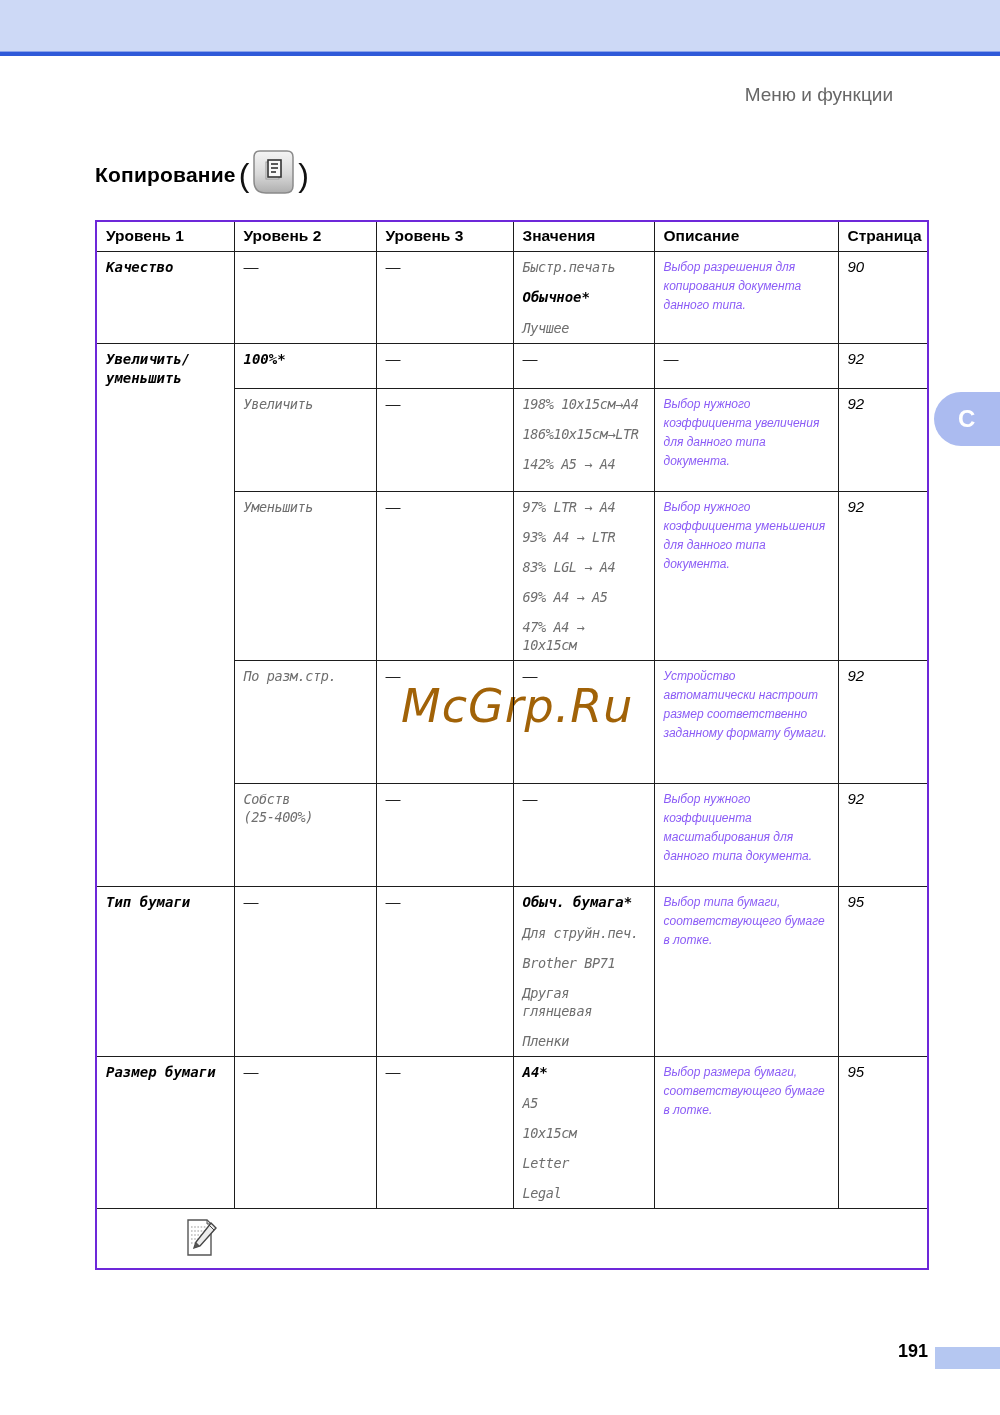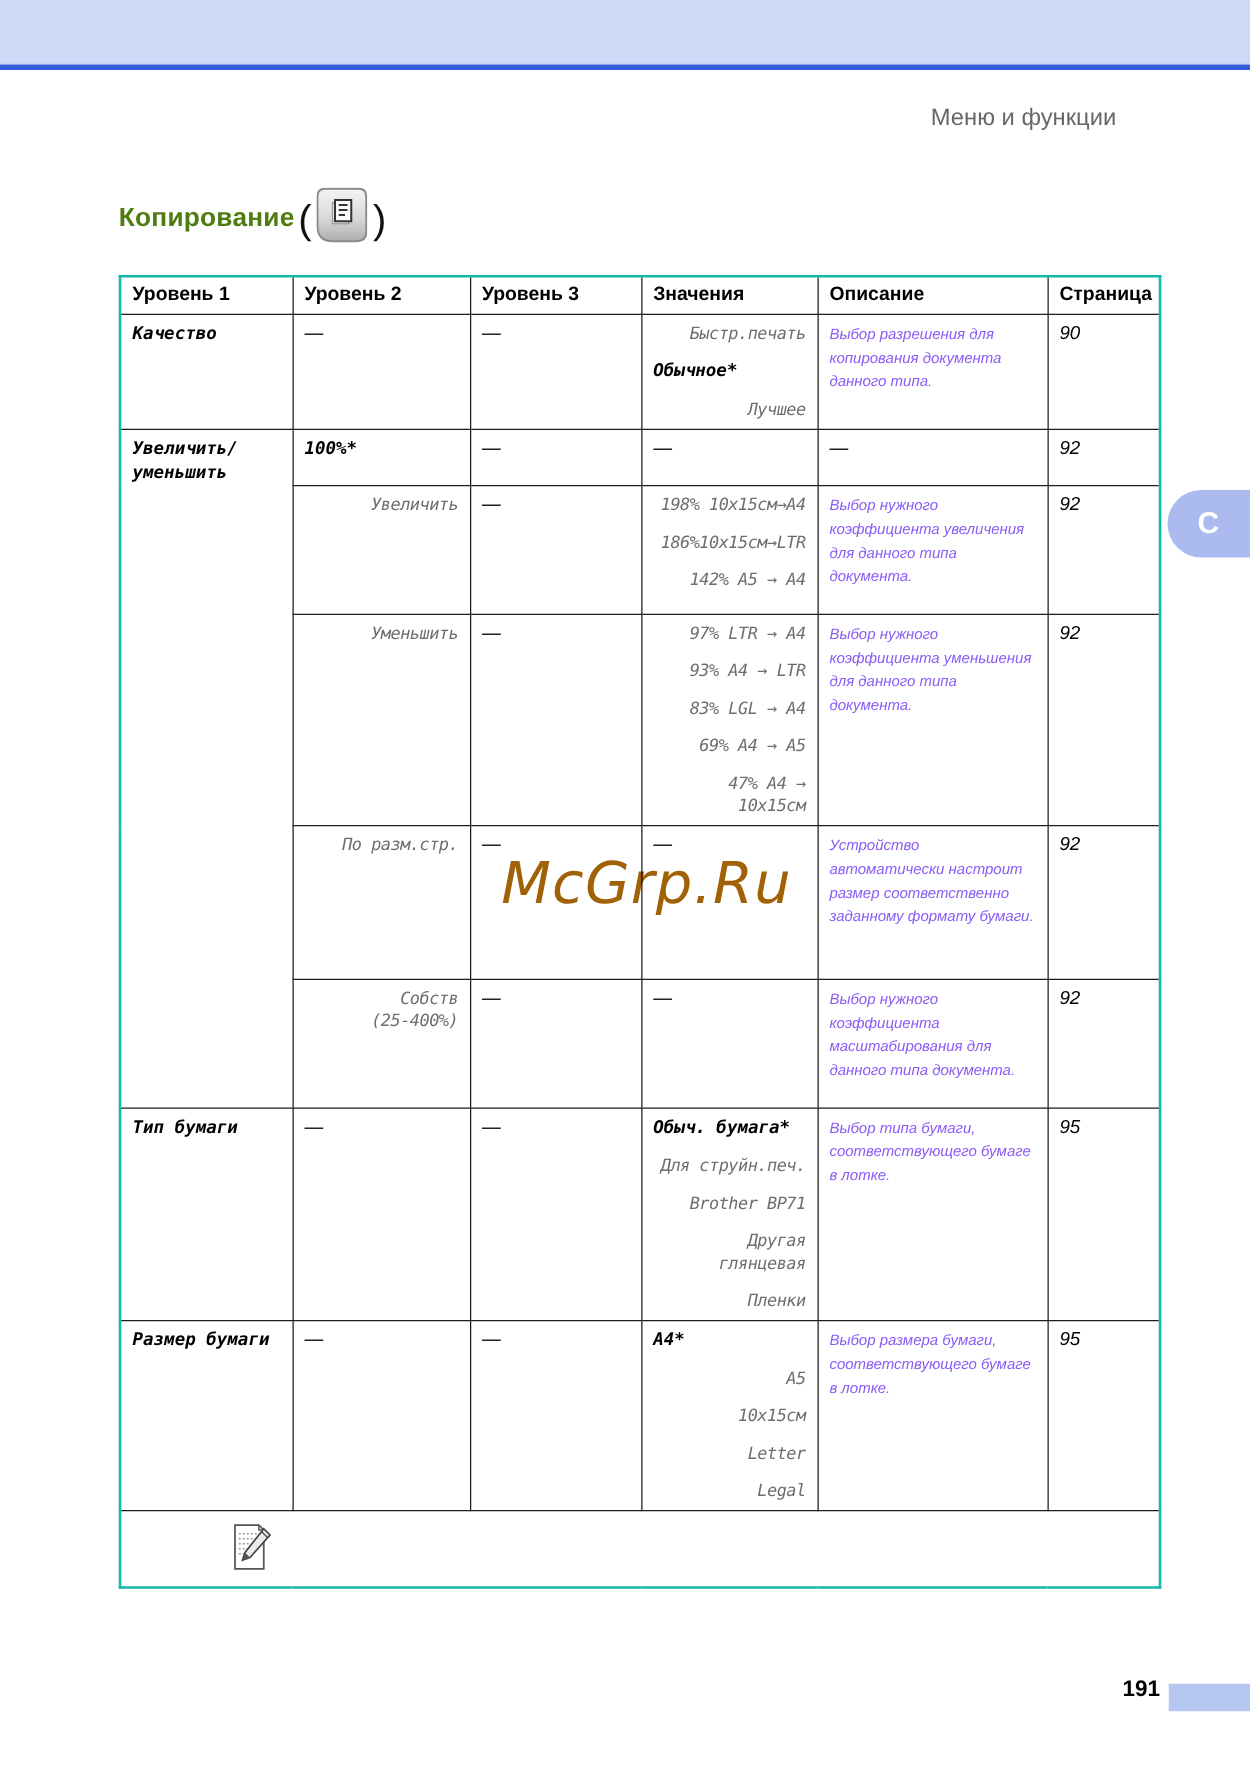--- a/index.html
+++ b/index.html
@@ -8,35 +8,35 @@
 
   
   .top-band{position:absolute;left:0;top:0;width:1000px;height:51px;background:#cdd9f6;}
   .top-rule-hi{position:absolute;left:0;top:51px;width:1000px;height:1px;background:#8aa2ec;}
   .top-rule{position:absolute;left:0;top:52px;width:1000px;height:4px;background:#2f5ad9;}
 
   .running-head{position:absolute;top:84px;right:107px;color:#676767;font-size:19px;}
 
   
   .title-row{position:absolute;left:95px;top:150px;display:flex;align-items:center;}
-  .title-label{font-size:21px;font-weight:bold;color:#4d7c0f;letter-spacing:.2px;}
+  .title-label{font-size:21px;font-weight:bold;color:#000000;letter-spacing:.2px;}
   .paren{font-size:32px;font-weight:400;color:#111;margin:0 3px;line-height:44px;}
   .copy-btn{display:inline-block;margin:0 1px;}
 
   
   .table-wrap{position:absolute;left:95px;top:220px;}
-  table{border-collapse:collapse;table-layout:fixed;width:832px;border:2px solid #14b8a6;}
+  table{border-collapse:collapse;table-layout:fixed;width:832px;border:2px solid #6d28d9;}
   th,td{border:1px solid #1d1d1d;vertical-align:top;padding:6px 9px;text-align:left;}
   th{font-size:15.5px;font-weight:bold;color:#000;height:15px;padding-top:5px;}
   td{font-size:15px;color:#000;font-style:italic;}
 
   .s-bold{font-family:"DejaVu Sans Mono",monospace;font-weight:bold;font-size:14px;
           color:#000;white-space:pre-line;line-height:19px;}
   .s-grey{font-family:"DejaVu Sans Mono",monospace;font-size:13.5px;letter-spacing:-0.4px;
-          color:#6e6e6e;white-space:pre-line;line-height:18px;text-align:right;}
+          color:#6e6e6e;white-space:pre-line;line-height:18px;}
   .s-dash{font-size:15px;color:#222;}
   .s-desc{font-size:12px;line-height:19px;color:#8b5cf6;}
   .s-page{font-size:15px;color:#000;}
   .val{margin-bottom:12px;}
   .val:last-child{margin-bottom:0;}
 
   
   tbody tr:nth-child(1) td{height:72px;}
   tbody tr:nth-child(2) td{height:32px;}
   tbody tr:nth-child(3) td{height:90px;}

